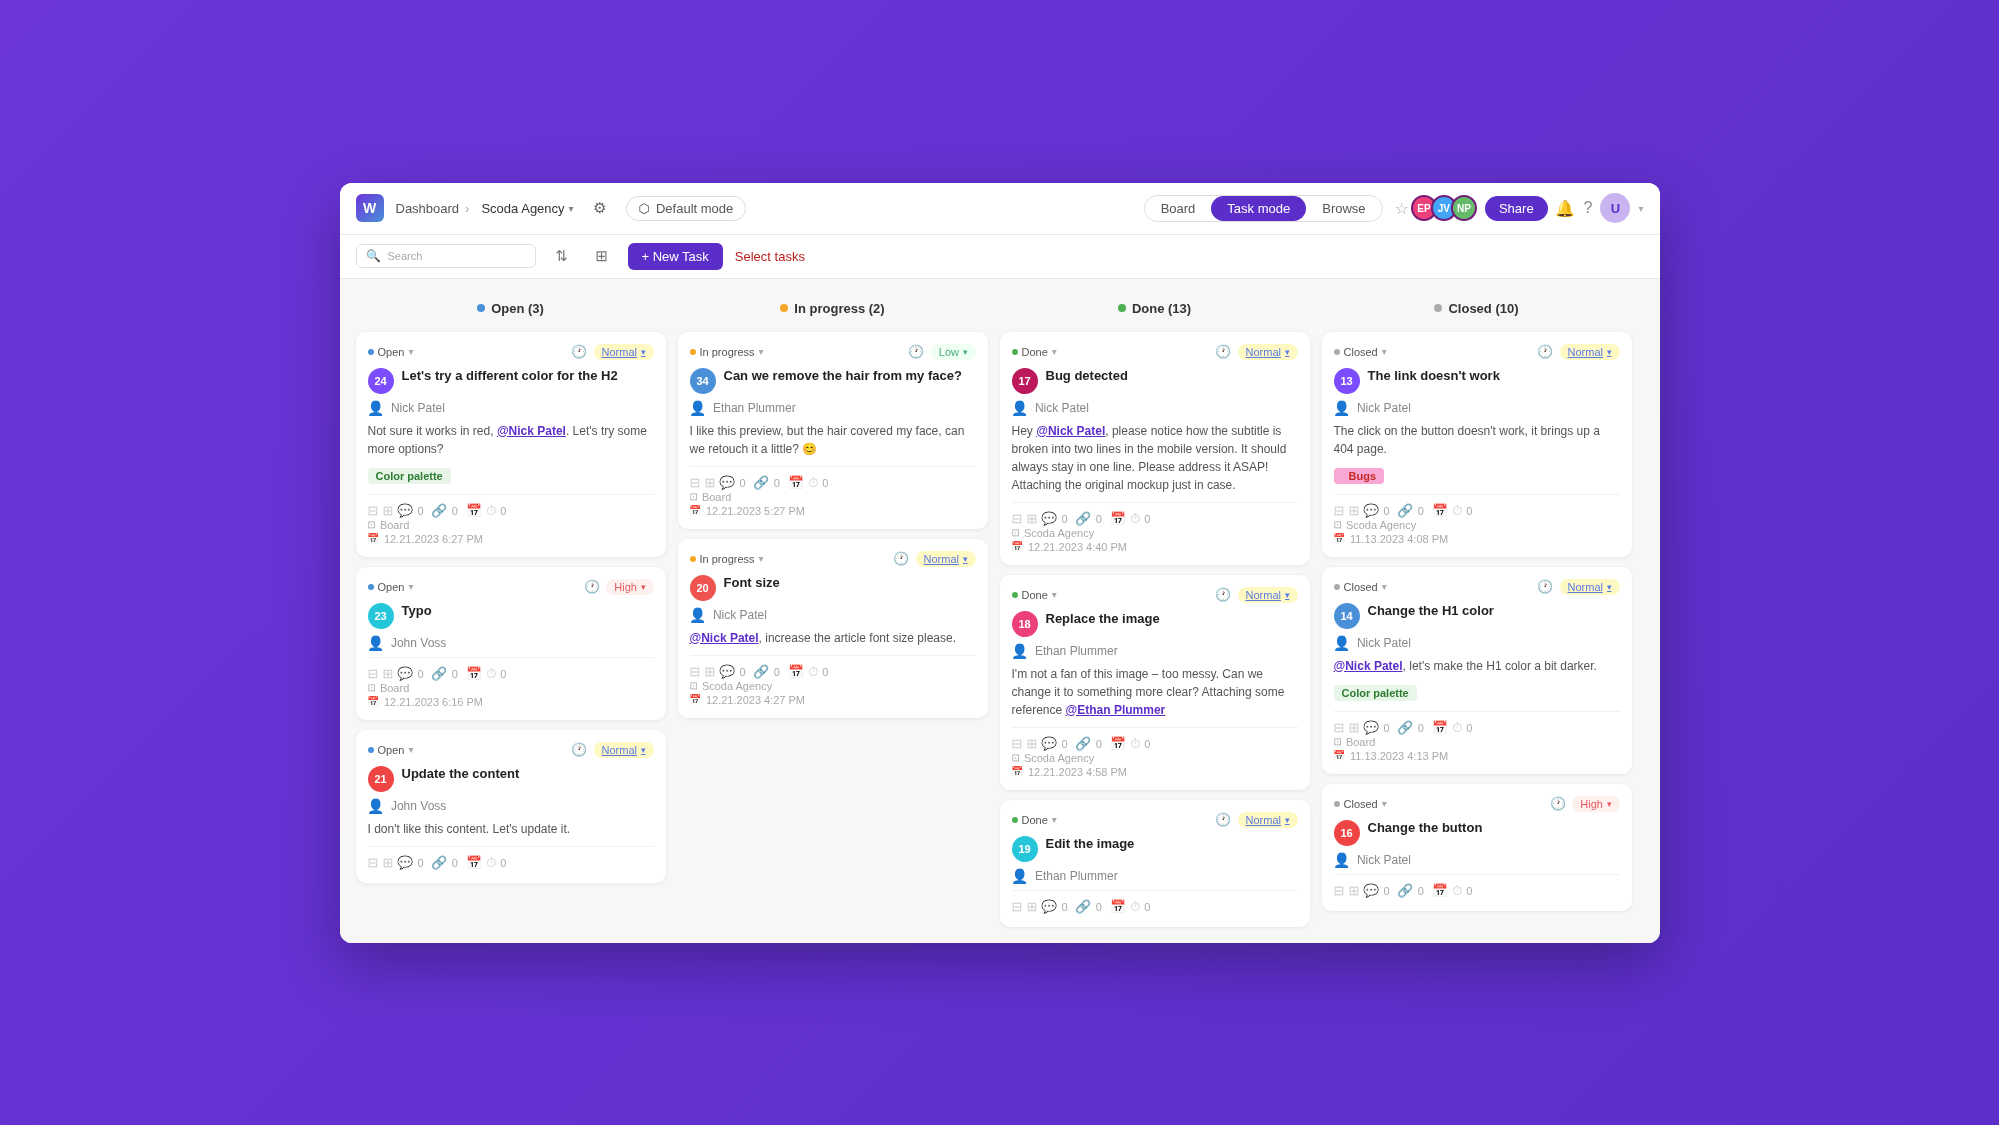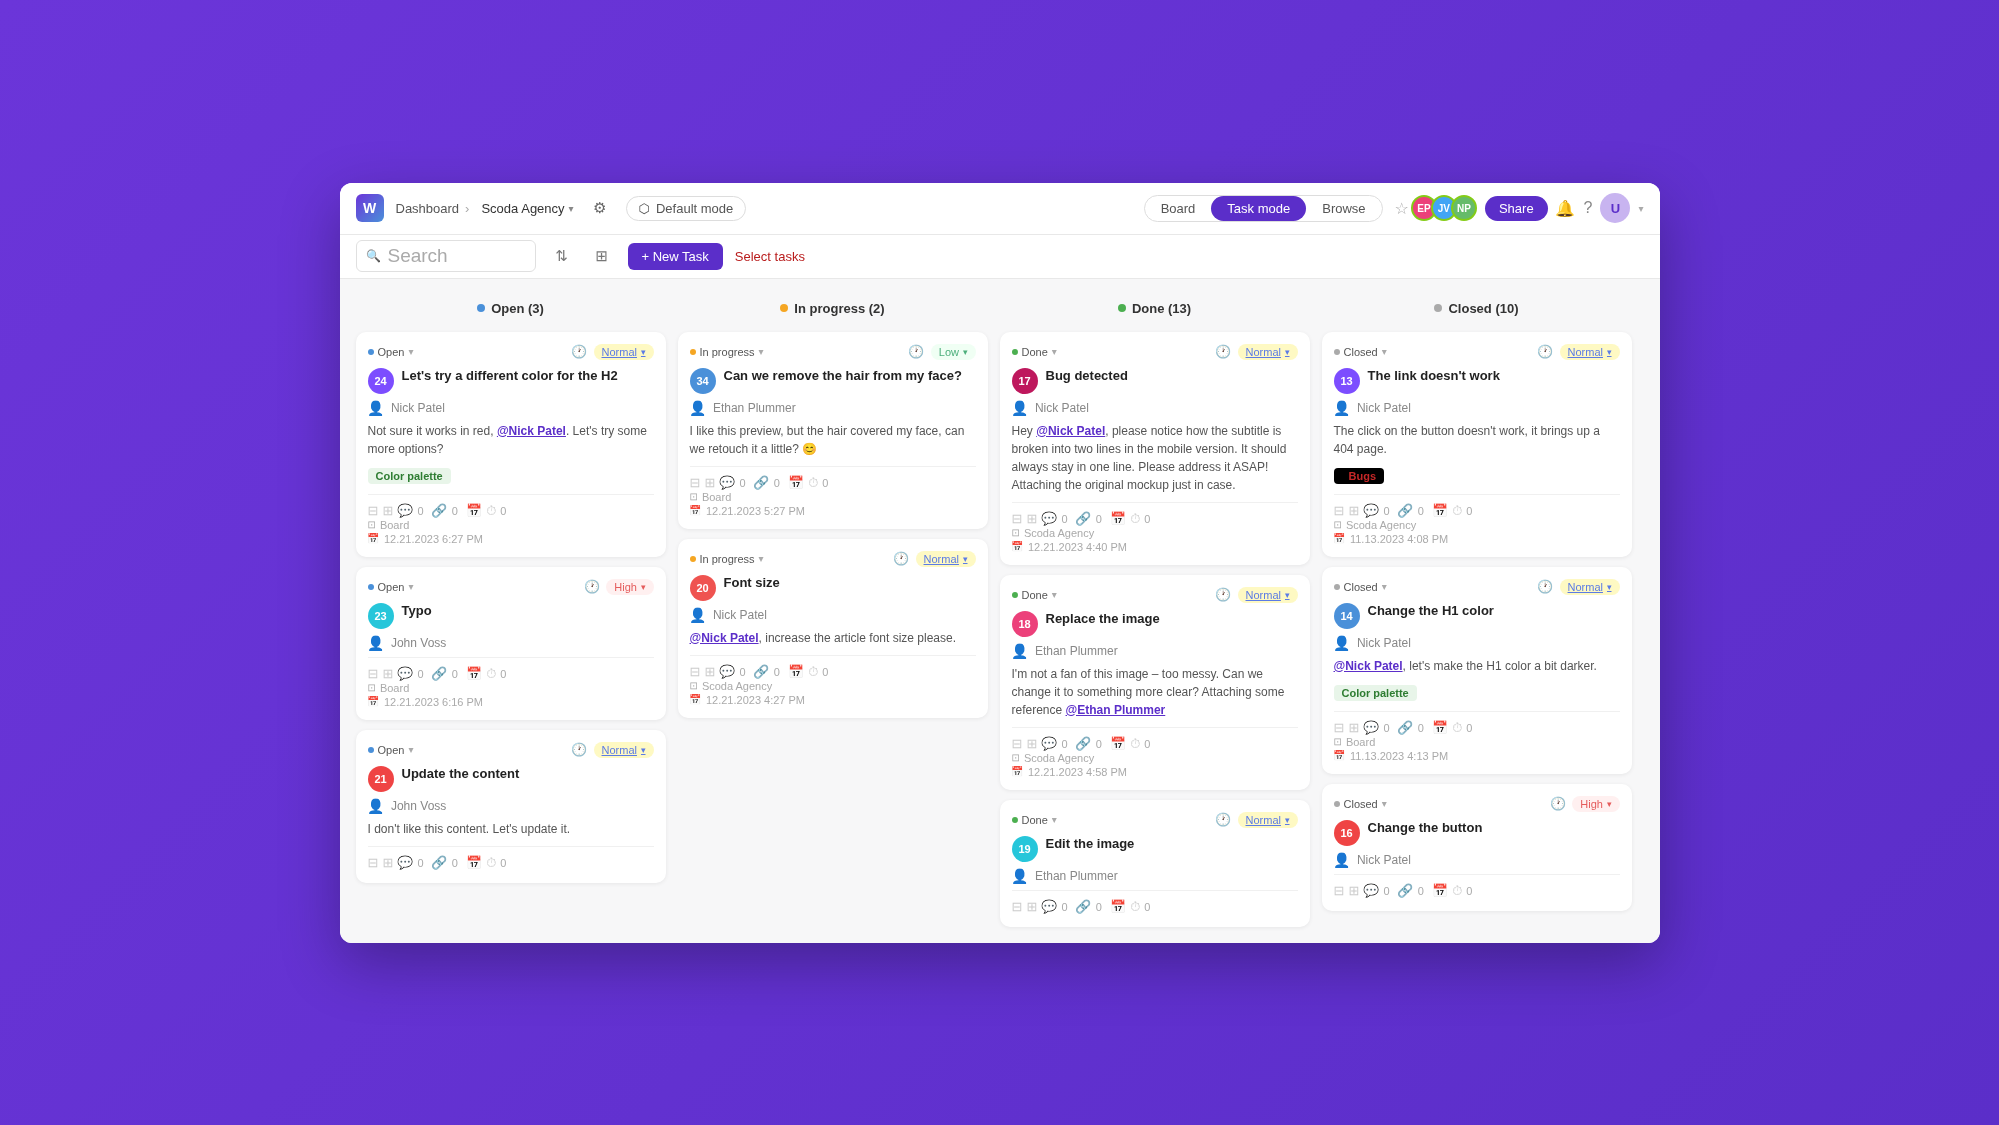--- a/index.html
+++ b/index.html
@@ -72,21 +72,21 @@
     .view-tab.active {
       background: #5b2ec9; color: #fff; border-radius: 20px;
     }
     .nav-actions {
       display: flex; align-items: center; gap: 8px;
     }
     .star-btn { color: #aaa; cursor: pointer; font-size: 16px; border: none; background: transparent; }
     .avatar-group { display: flex; }
     .avatar-sm {
       width: 26px; height: 26px; border-radius: 50%;
-      border: 2px solid #84cc16; margin-left: -6px;
+      border: 2px solid #701a75; margin-left: -6px;
       display: flex; align-items: center; justify-content: center;
       font-size: 10px; font-weight: 700; color: #fff;
     }
     .share-btn {
       background: #5b2ec9; color: #fff; border: none;
       border-radius: 16px; padding: 5px 14px; font-size: 13px;
       cursor: pointer; font-weight: 500;
     }
     .notif-btn, .help-btn {
       font-size: 16px; color: #888; cursor: pointer; border: none; background: transparent;
@@ -214,21 +214,21 @@
     }
     .assignee-icon { font-size: 14px; color: #bbb; }
     .card-body { font-size: 12px; color: #555; line-height: 1.5; margin-bottom: 8px; }
     .mention { color: #5b2ec9; text-decoration: underline; font-size: 12px; font-weight: bold; }
     .tag {
       display: inline-block; padding: 2px 8px;
       border-radius: 4px; font-size: 11px; font-weight: 600;
       margin-bottom: 6px;
     }
     .tag-color { background: #e8f5e9; color: #2e7d32; }
-    .tag-bugs { background: #000000; color: #c62828; padding-left: 15px; }
+    .tag-bugs { background: #f9a8d4; color: #c62828; padding-left: 15px; }
     .card-actions {
       display: flex; align-items: center; gap: 4px;
       border-top: 1px solid #f0f0f0; padding-top: 8px; margin-top: 4px;
     }
     .action-icon { font-size: 13px; color: #ccc; cursor: pointer; }
     .action-count { font-size: 11px; color: #aaa; margin-right: 4px; }
     .footer-board { display: flex; align-items: center; gap: 4px; font-size: 11px; color: #aaa; }
     .footer-date { display: flex; align-items: center; gap: 4px; font-size: 11px; color: #aaa; }
     .footer-info {
       display: flex; flex-direction: column; gap: 2px;
@@ -271,21 +271,21 @@
       <button class="notif-btn">🔔</button>
       <button class="help-btn">?</button>
       <div class="user-avatar">U</div>
       <span class="chevron-down" style="color:#aaa;cursor:pointer;">▾</span>
     </div>
   </nav>
 
   <div class="toolbar">
     <div class="search-box">
       <span class="search-icon">🔍</span>
-      <span style="font-size:19px;color:#aaa;">Search</span>
+      <span style="font-size:11px;color:#aaa;">Search</span>
     </div>
     <button class="icon-btn">⇅</button>
     <button class="icon-btn">⊞</button>
     <button class="new-task-btn">+ New Task</button>
     <button class="select-tasks-btn">Select tasks</button>
   </div>
 
   <div class="board" id="board-container">
       <div class="column">
         <div class="col-header">

